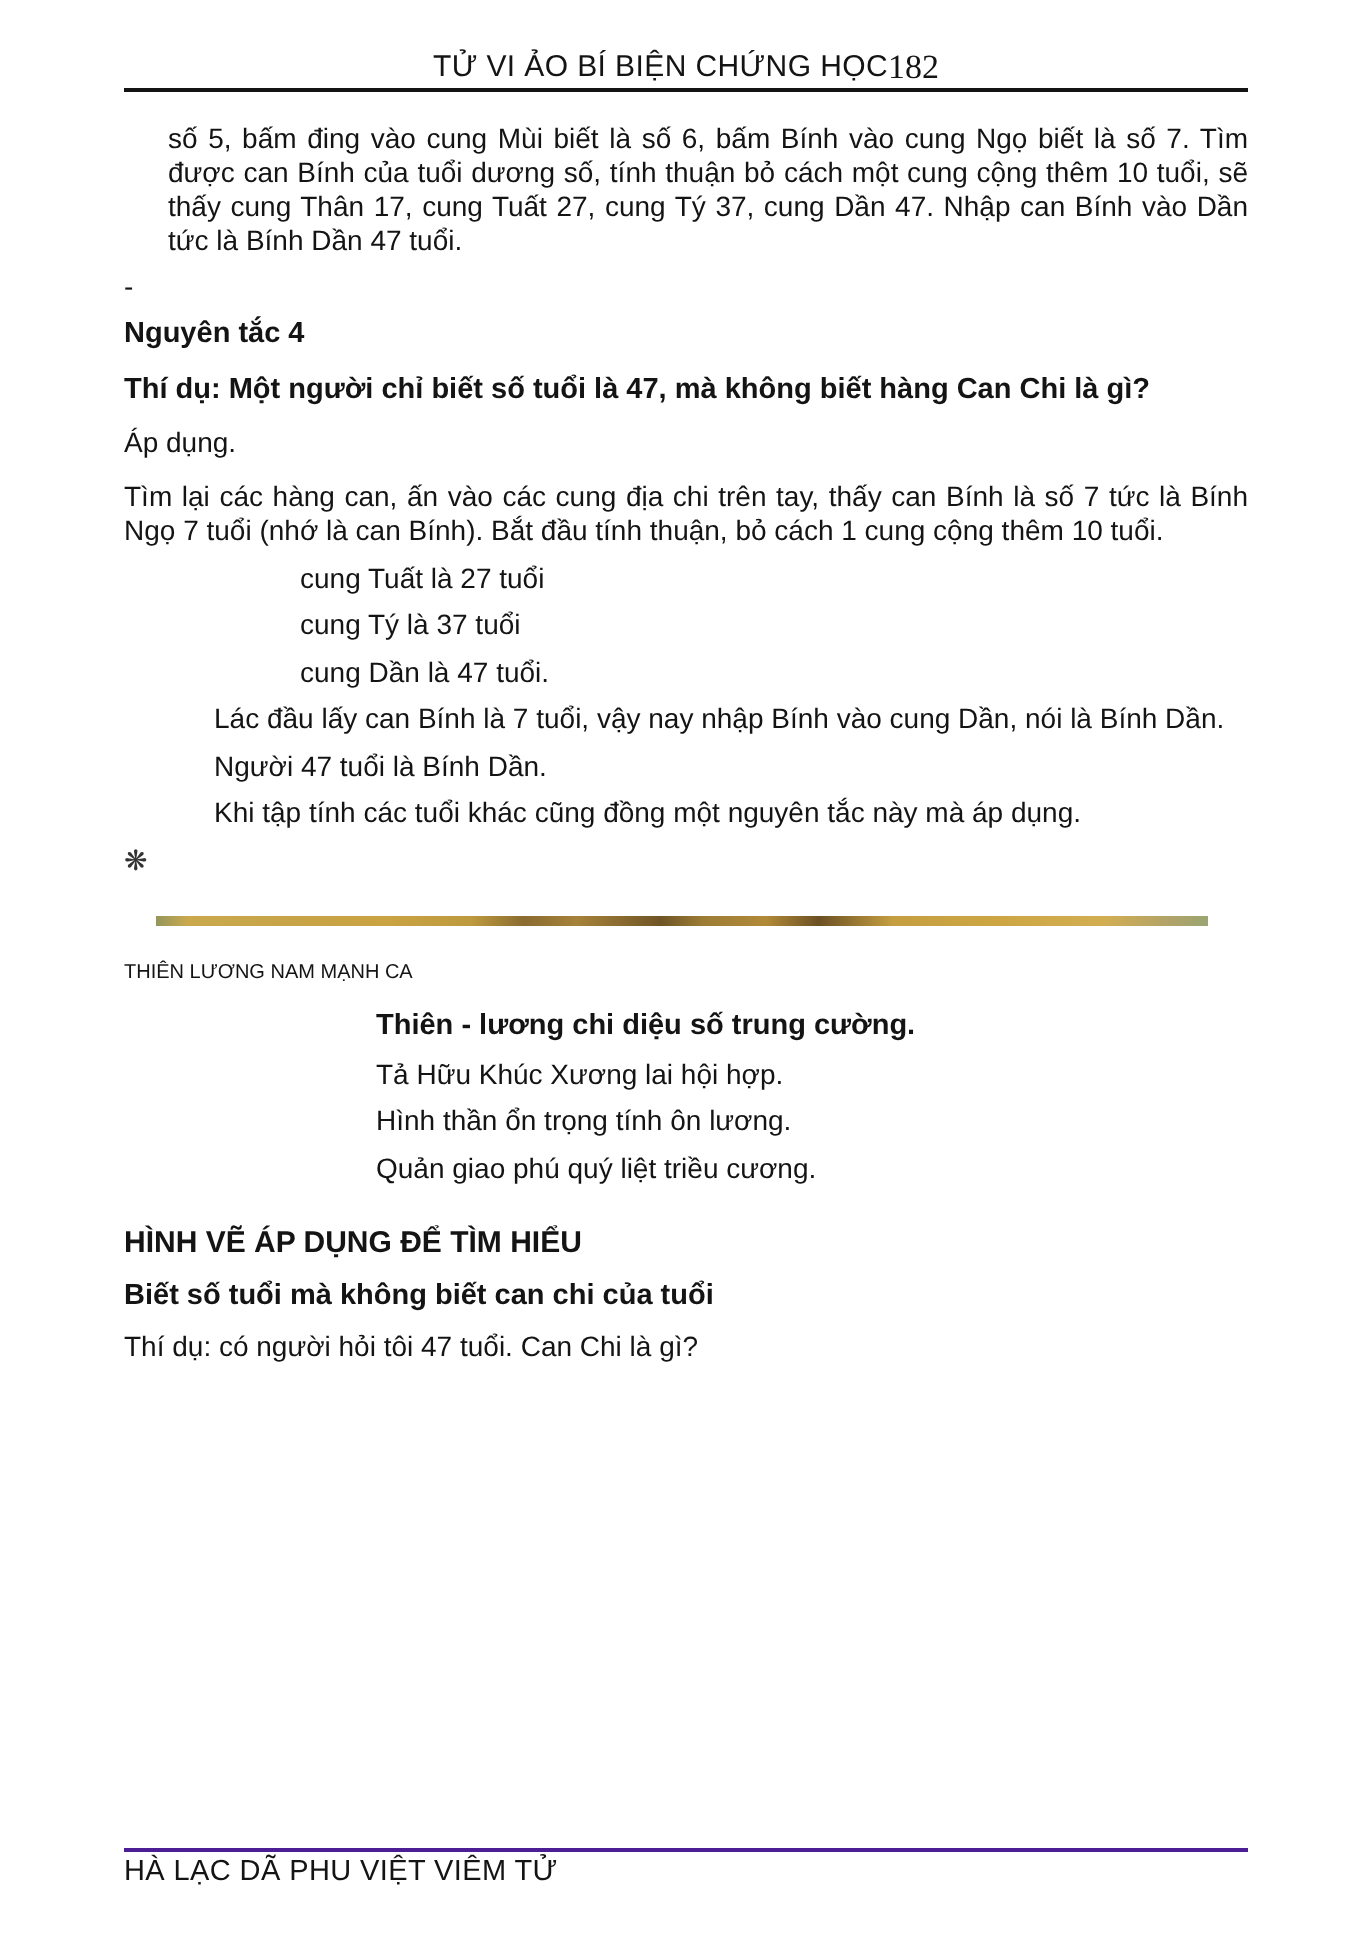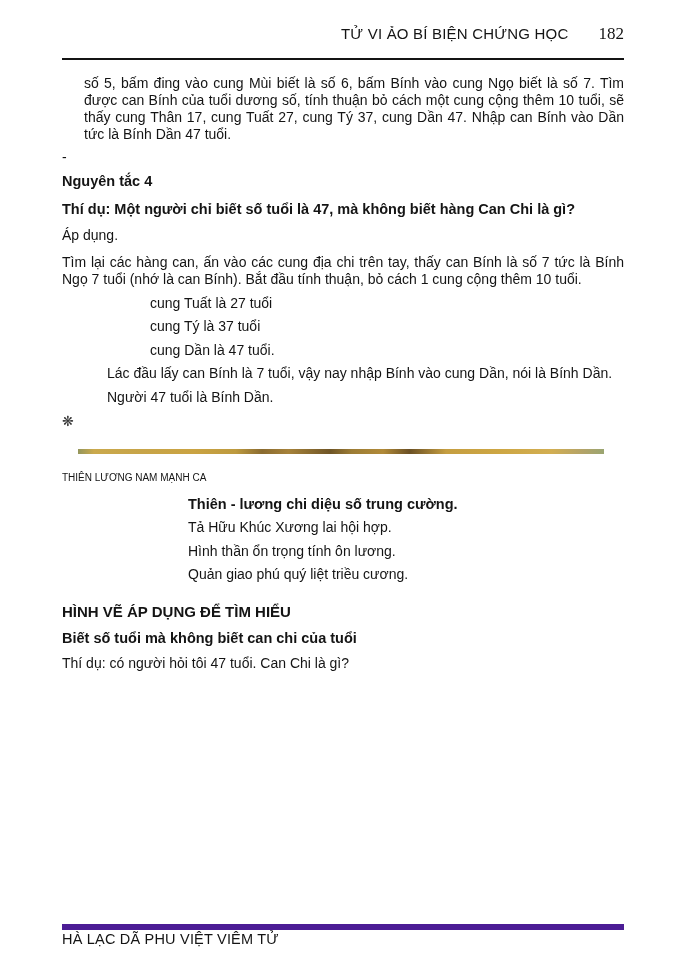--- a/index.html
+++ b/index.html
@@ -11,25 +11,24 @@
     margin: 0 auto;
     background: #ffffff;
     font-family: "Liberation Sans", sans-serif;
     font-size: 14px;
     color: #141414;
     overflow: hidden;
   }
   .header {
     margin: 25px 62px 0 62px;
     display: flex;
-    justify-content: flex-end;
+    justify-content: center;
     align-items: flex-end;
     border-bottom: 2px solid #141414;
-    padding-bottom: 16px;
-    gap: 30px;
+    padding-bottom: 2px;
   }
   .header-title {
     font-size: 15px;
     letter-spacing: 0.2px;
   }
   .header-page-num {
     font-family: "Liberation Serif", serif;
     font-size: 17px;
     line-height: 1;
   }
@@ -129,21 +128,21 @@
   }
   .figure-example {
     margin-top: 8px;
     line-height: 17px;
   }
   .footer {
     position: absolute;
     left: 62px;
     right: 62px;
     top: 924px;
-    border-top: 6px solid #4c1d95;
+    border-top: 2px solid #4c1d95;
     padding-top: 1px;
   }
   .footer-text {
     font-size: 14.5px;
     letter-spacing: 0.2px;
   }
 </style>
 </head>
 <body>
 
@@ -167,20 +166,21 @@
     <div class="apply-label">Áp dụng.</div>
 
     <p class="body-para">Tìm lại các hàng can, ấn vào các cung địa chi trên tay, thấy can Bính là số 7 tức là Bính Ngọ 7 tuổi (nhớ là can Bính). Bắt đầu tính thuận, bỏ cách 1 cung cộng thêm 10 tuổi.</p>
 
     <div class="step">cung Tuất là 27 tuổi</div>
     <div class="step">cung Tý là 37 tuổi</div>
     <div class="step">cung Dần là 47 tuổi.</div>
 
     <div class="note-line">Lác đầu lấy can Bính là 7 tuổi, vậy nay nhập Bính vào cung Dần, nói là Bính Dần.</div>
     <div class="note-line">Người 47 tuổi là Bính Dần.</div>
+    <div class="note-line">Khi tập tính các tuổi khác cũng đồng một nguyên tắc này mà áp dụng.</div>
 
     <div class="ornament">❋</div>
 
     <div class="gold-divider"></div>
 
     <div class="song-heading">THIÊN LƯƠNG NAM MẠNH CA</div>
 
     <div class="verse-bold">Thiên - lương chi diệu số trung cường.</div>
     <div class="verse">Tả Hữu Khúc Xương lai hội hợp.</div>
     <div class="verse">Hình thần ổn trọng tính ôn lương.</div>

